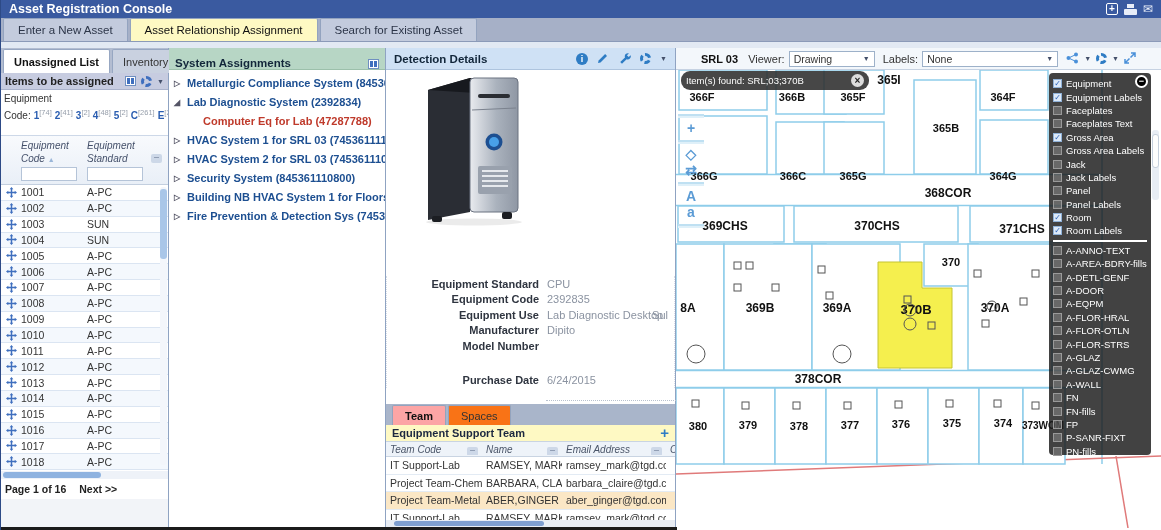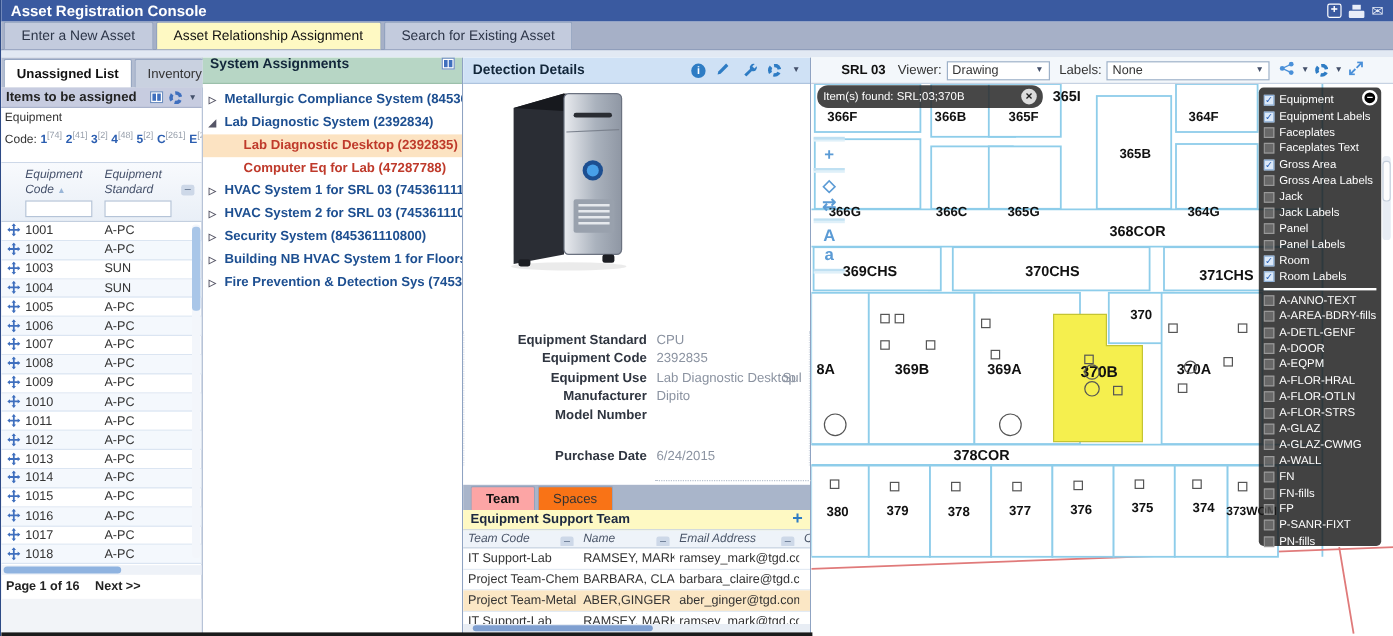--- a/index.html
+++ b/index.html
@@ -56,21 +56,21 @@
   .lrow .rc1{width:66px}
   .lrow .rc2{flex:1}
   .lvscroll{position:absolute;right:1px;top:139px;width:7px;height:278px;background:#f3f6fb;border-radius:3px}
   .lvscroll .h{position:absolute;top:2px;left:0;width:7px;height:70px;background:#a9c6e8;border-radius:3px}
   .lhscroll{position:absolute;top:423px;left:0;right:0;height:8px;background:#eef2f8}
   .lhscroll .h{position:absolute;top:1px;left:2px;width:98px;height:6px;background:#8fb3e0;border-radius:3px}
   .lpager{position:absolute;top:433px;left:0;right:0;height:17px;font-size:10.5px;font-weight:bold;color:#222;padding:2px 0 0 4px}
   .lpager .next{margin-left:10px}
   .lfoot{position:absolute;top:451px;bottom:0;left:0;right:0;background:#f2f4f8}
   
-  .shdr{position:absolute;top:0;left:0;right:0;height:22px;background:#b7d6c5;border-bottom:1px solid #9cc0ab;display:flex;align-items:flex-start;padding:0 6px;font-size:11.5px;font-weight:bold;color:#12263a}
+  .shdr{position:absolute;top:0;left:0;right:0;height:22px;background:#b7d6c5;border-bottom:1px solid #9cc0ab;display:flex;align-items:flex-end;padding:0 6px;font-size:11.5px;font-weight:bold;color:#12263a}
   .stree{position:absolute;top:26px;left:0;right:0;bottom:0;overflow:hidden}
   .titem{height:19px;line-height:19px;white-space:nowrap;overflow:hidden;font-weight:bold;font-size:11px;color:#1d4f91;padding-left:18px;position:relative}
   .titem .mk{position:absolute;left:5px;top:0;color:#556;font-size:8px}
   .titem.child{padding-left:34px;color:#bf3a2b}
   .titem.selected{background:#fce3c2}
   
   .dhdr{position:absolute;top:0;left:0;right:0;height:22px;background:#cfe1f5;border-bottom:1px solid #aec4de;display:flex;align-items:center;padding:0 8px;font-size:11.5px;font-weight:bold;color:#12263a}
   .dhdr .hicons{gap:9px}
   .ico-info{width:12px;height:12px;background:#2e7cc4;border-radius:50%;position:relative}
   .ico-info::after{content:'i';position:absolute;left:0;top:0;width:12px;text-align:center;color:#fff;font-size:9px;font-weight:bold;line-height:12px}
@@ -329,21 +329,20 @@
       <span class="hicons">
           <span class="ico-cols">
             <i></i>
             <i></i>
           </span>
         </span>
     </div>
     <div class="stree" id="stree">
         <div class="titem"><span class="mk">▷</span><span>Metallurgic Compliance System (845361111500</span></div>
         <div class="titem"><span class="mk">◢</span><span>Lab Diagnostic System (2392834)</span></div>
-        <div class="titem selected child"><span>Lab Diagnostic Desktop (2392835)</span></div>
         <div class="titem child"><span>Computer Eq for Lab (47287788)</span></div>
         <div class="titem"><span class="mk">▷</span><span>HVAC System 1 for SRL 03 (745361111224)</span></div>
         <div class="titem"><span class="mk">▷</span><span>HVAC System 2 for SRL 03 (745361110425)</span></div>
         <div class="titem"><span class="mk">▷</span><span>Security System (845361110800)</span></div>
         <div class="titem"><span class="mk">▷</span><span>Building NB HVAC System 1 for Floors 01, 02, 03</span></div>
         <div class="titem"><span class="mk">▷</span><span>Fire Prevention &amp; Detection Sys (745361110034</span></div>
       </div>
   </div>
 
   <div id="detpanel" class="panel">

